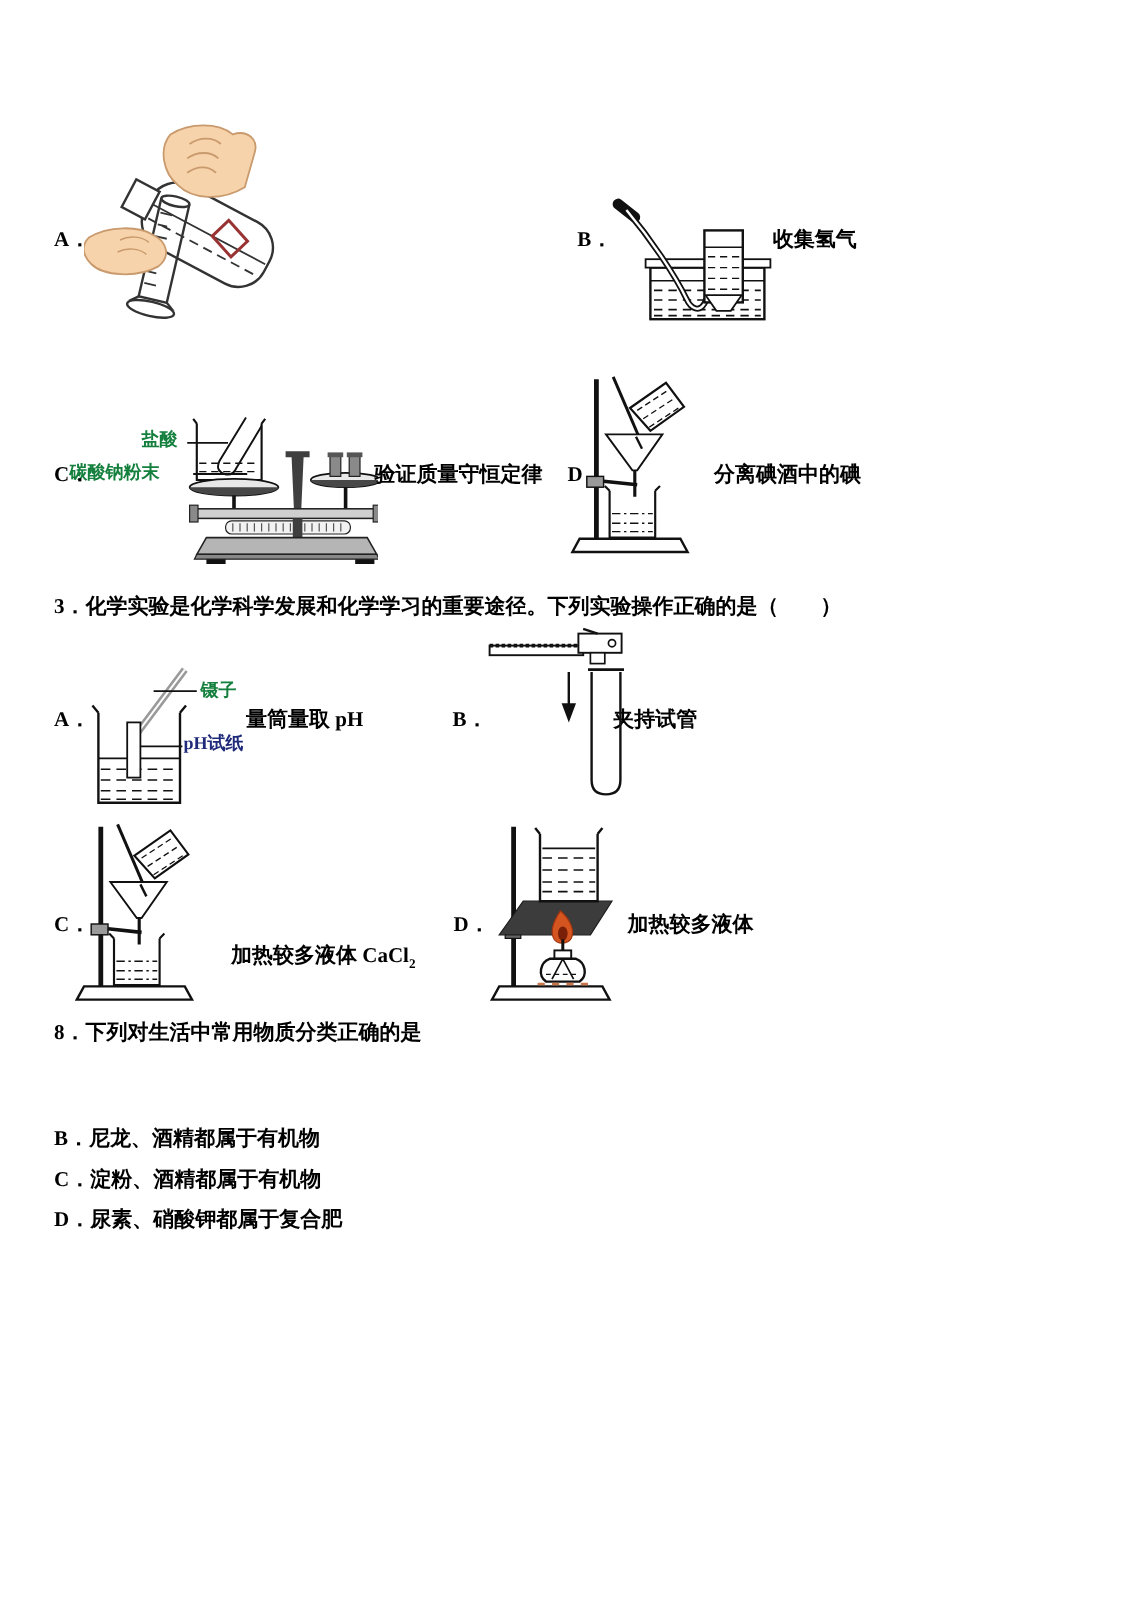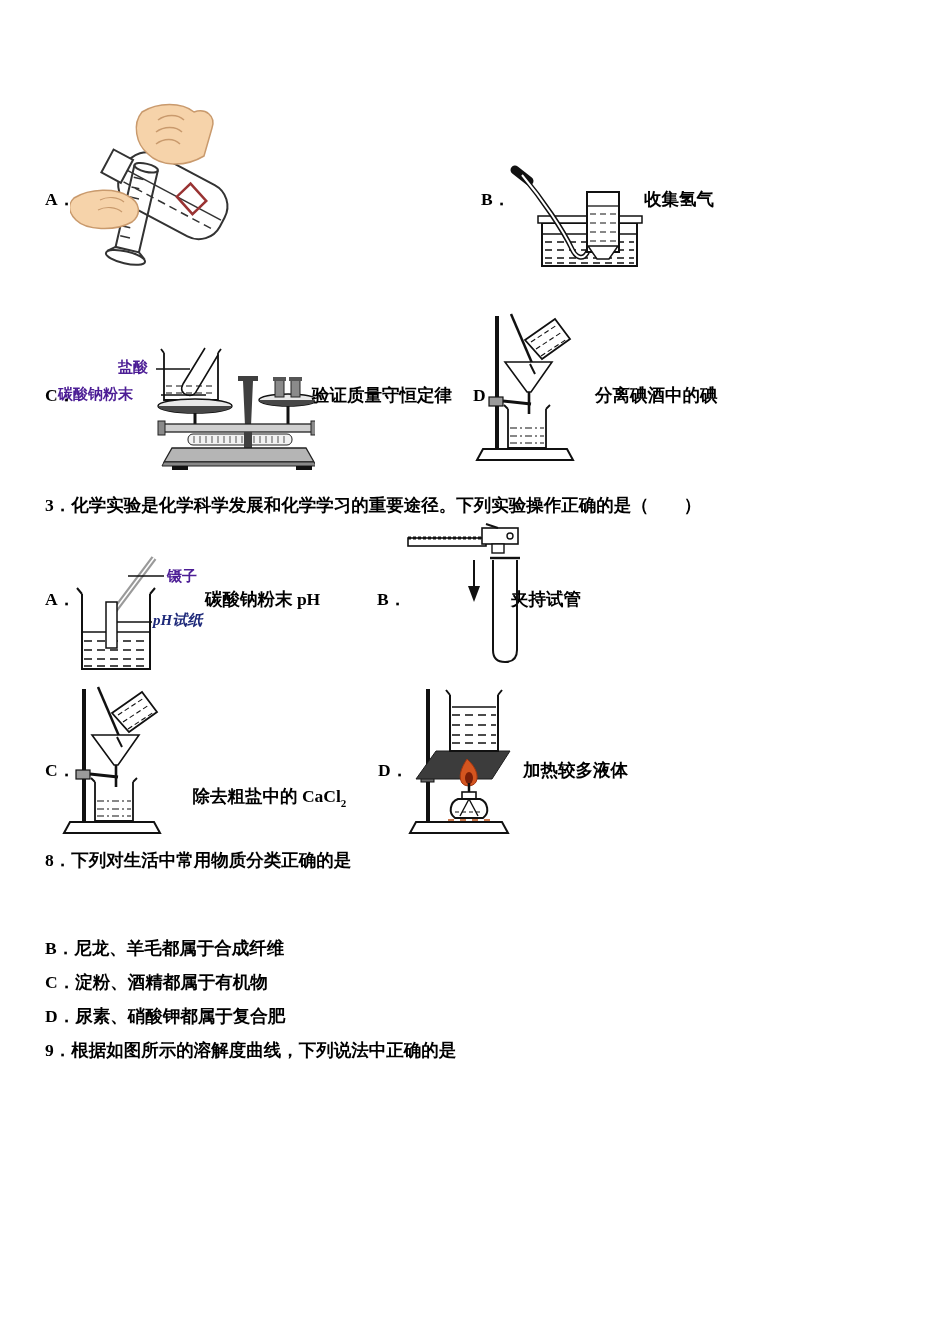--- a/index.html
+++ b/index.html
@@ -1,20 +1,20 @@
 <!DOCTYPE html>
 <html><head>
 <meta charset="utf-8">
 <style>
   html,body{margin:0;padding:0;background:#fff;}
   .page{position:relative;width:950px;height:1344px;background:#ffffff;overflow:hidden;
         font-family:"Liberation Serif","DejaVu Serif",serif;color:#000;}
   .t{position:absolute;font-weight:bold;font-size:17.5px;line-height:26px;white-space:pre;}
-  .fig-label{position:absolute;font-weight:bold;font-size:15px;line-height:18px;color:#4c1d95;white-space:nowrap;}
-  .fig-label.blue{color:#1f2a7a;font-style:italic;}
+  .fig-label{position:absolute;font-weight:bold;font-size:15px;line-height:18px;color:#15803d;white-space:nowrap;}
+  .fig-label.blue{color:#1f2a7a;}
   .fig{position:absolute;}
   sub{font-size:11px;}
 </style>
 </head>
 <body>
 
 <div class="page">
 
   <svg width="0" height="0" style="position:absolute" aria-hidden="true">
     <defs>
@@ -152,21 +152,21 @@
     <line x1="82" y1="6" x2="40" y2="62" stroke="#fff" stroke-width="1.6"></line>
     <rect x="34" y="50" width="11" height="46" fill="#fff" stroke="#111" stroke-width="1.5"></rect>
     <line x1="56" y1="24" x2="92" y2="24" stroke="#111" stroke-width="1.4"></line>
     <line x1="45" y1="70" x2="80" y2="70" stroke="#111" stroke-width="1.4"></line>
   </svg>
 
   <span class="fig-label" style="left:167px;top:567px">镊子</span>
   <span class="fig-label blue" style="left:153px;top:611px">pH试纸</span>
 
   <div class="t" style="left:45px;top:586px">A．</div>
-  <div class="t" style="left:205px;top:586px">碳酸钠粉末 pH</div>
+  <div class="t" style="left:205px;top:586px">量筒量取 pH</div>
   <div class="t" style="left:377px;top:586px">B．</div>
   <div class="t" style="left:511px;top:586px">夹持试管</div>
 
   <svg class="fig" style="left:398px;top:520px" width="132" height="150" viewBox="0 0 132 150">
     <rect x="10" y="18" width="78" height="8" fill="#fff" stroke="#111" stroke-width="1.6"></rect>
     <line x1="10" y1="18" x2="88" y2="18" stroke="#111" stroke-width="3" stroke-dasharray="3 2"></line>
     <rect x="84" y="8" width="36" height="16" fill="#fff" stroke="#111" stroke-width="1.6"></rect>
     <rect x="94" y="24" width="12" height="9" fill="#fff" stroke="#111" stroke-width="1.4"></rect>
     <circle cx="112" cy="16" r="3" fill="none" stroke="#111" stroke-width="1.4"></circle>
     <line x1="88" y1="4" x2="100" y2="8" stroke="#111" stroke-width="2"></line>
@@ -175,21 +175,21 @@
     <line x1="92" y1="38" x2="122" y2="38" stroke="#111" stroke-width="2.4"></line>
     <path d="M95,40 L95,130 Q95,142 107,142 Q119,142 119,130 L119,40" fill="none" stroke="#111" stroke-width="2"></path>
   </svg>
 
   <svg class="fig" style="left:62px;top:685px" width="100" height="153" viewBox="0 0 100 153">
     <use href="#filt-fig"></use>
   </svg>
 
   <div class="t" style="left:45px;top:757px">C．</div>
   <div class="t" style="left:175px;top:757px">
-    <span>除去粗盐中的 CaCl</span><sub>2</sub>
+    <span>加热较多液体 CaCl</span><sub>2</sub>
   </div>
   <div class="t" style="left:378px;top:757px">D．</div>
   <div class="t" style="left:523px;top:757px">加热较多液体</div>
 
   <svg class="fig" style="left:408px;top:685px" width="110" height="155" viewBox="0 0 110 155">
     <line x1="20" y1="4" x2="20" y2="137" stroke="#111" stroke-width="4"></line>
     <path d="M8,137 H94 L100,148 H2 Z" fill="#fff" stroke="#111" stroke-width="2"></path>
     <rect x="13" y="88" width="13" height="9" fill="#666" stroke="#111"></rect>
     <polygon points="8,94 84,94 102,66 28,66" fill="#3c3c3c" stroke="#1d1d1d"></polygon>
     <path d="M42,10 L38,5 M42,10 V66 H90 V10 M90,10 L94,5" fill="none" stroke="#111" stroke-width="2"></path>
@@ -204,19 +204,18 @@
     <ellipse cx="61" cy="93" rx="4" ry="6" fill="#7a1f08"></ellipse>
     <line x1="61" y1="98" x2="61" y2="110" stroke="#111" stroke-width="2.5"></line>
     <rect x="54" y="107" width="14" height="7" fill="#fff" stroke="#111" stroke-width="1.6"></rect>
     <path d="M50,114 C42,117 40,128 47,133 L75,133 C82,128 80,117 72,114 Z" fill="#fff" stroke="#111" stroke-width="2"></path>
     <path d="M61,114 L52,131 M61,114 L70,131" stroke="#111" stroke-width="1.4" fill="none"></path>
     <line x1="47" y1="127" x2="75" y2="127" stroke="#111" stroke-width="1.2" stroke-dasharray="4 3"></line>
     <line x1="40" y1="135" x2="82" y2="135" stroke="#c9764a" stroke-width="2" stroke-dasharray="6 6"></line>
   </svg>
 
   <div class="t" style="left:45px;top:847px">8．下列对生活中常用物质分类正确的是</div>
-  <div class="t" style="left:45px;top:935px">B．尼龙、羊毛都属于合成纤维</div>
+  <div class="t" style="left:45px;top:935px">B．尼龙、酒精都属于有机物</div>
   <div class="t" style="left:45px;top:1003px">D．尿素、硝酸钾都属于复合肥</div>
   <div class="t" style="left:45px;top:969px">C．淀粉、酒精都属于有机物</div>
 
-  <div class="t" style="left:45px;top:1037px">9．根据如图所示的溶解度曲线，下列说法中正确的是</div>
 
 </div>
 
 </body></html>

